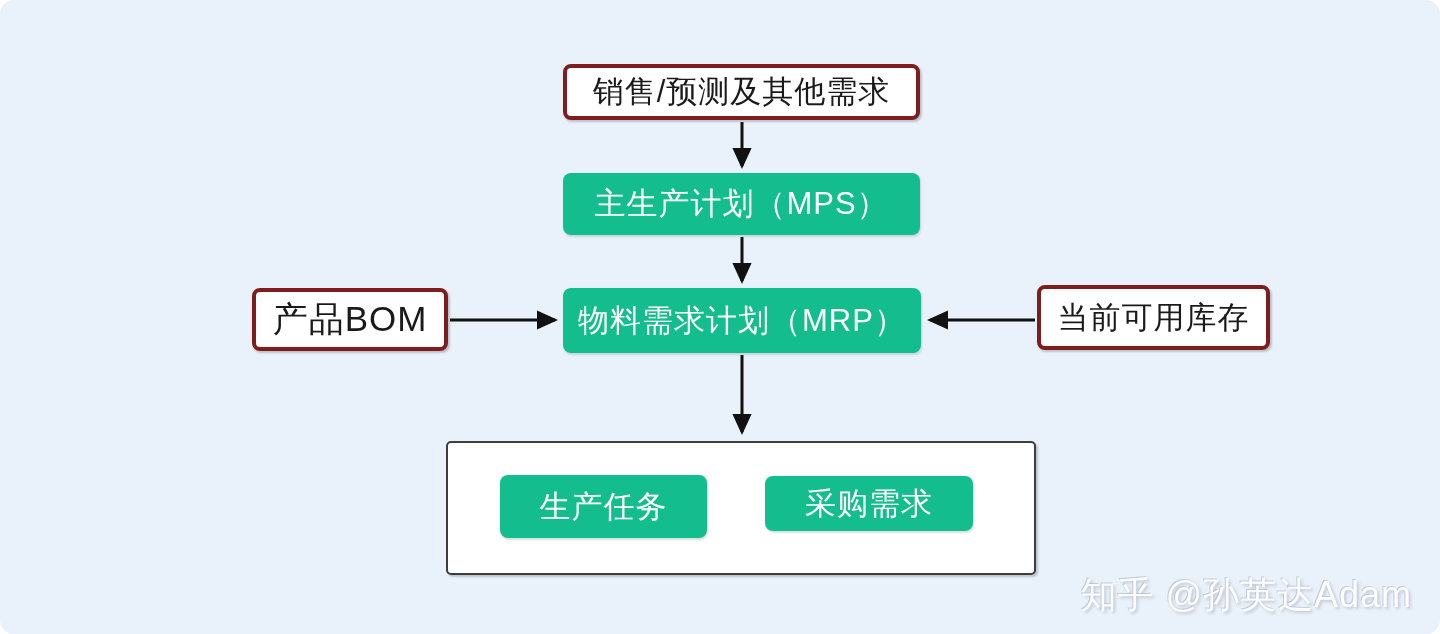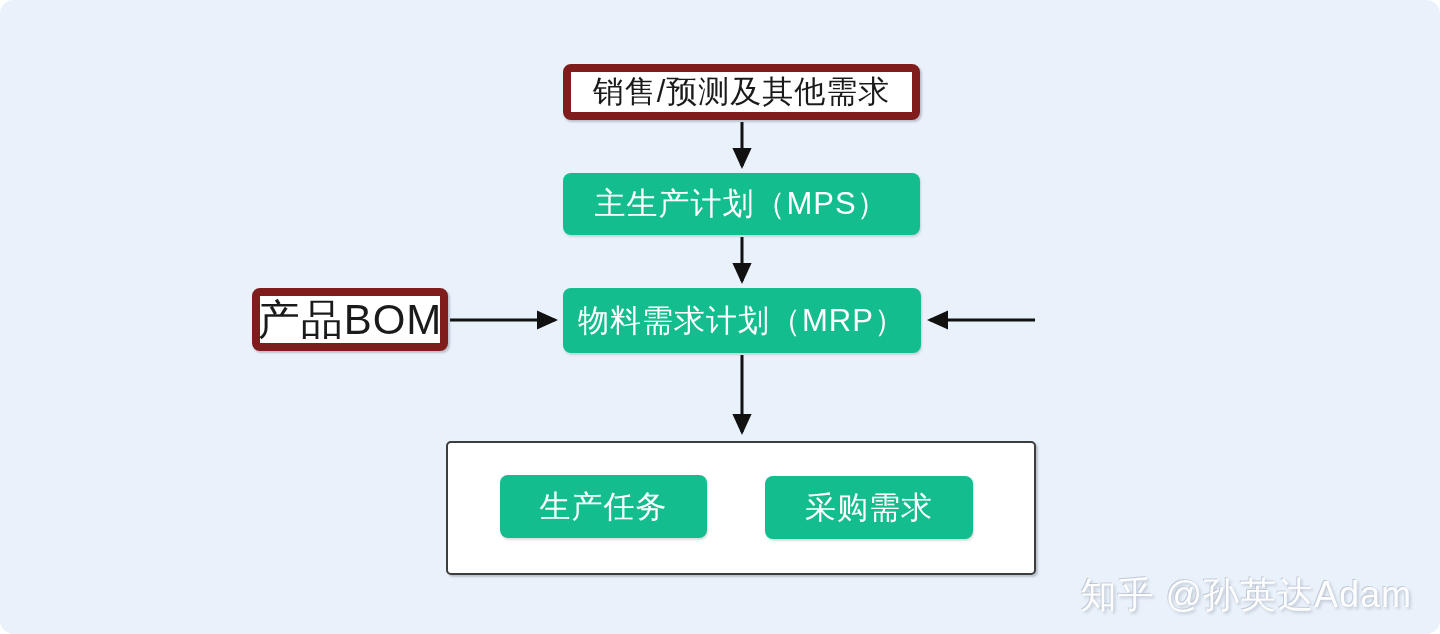--- a/index.html
+++ b/index.html
@@ -35,48 +35,48 @@
     display: flex;
     align-items: center;
     justify-content: center;
     box-sizing: border-box;
     text-align: center;
     letter-spacing: 1px;
     white-space: nowrap;
   }
   .node.white {
     background: #ffffff;
-    border: 8px solid #7f1d1d;
+    border: 4px solid #7f1d1d;
     border-radius: 8px;
     color: #1a1a1a;
     box-shadow: 1.5px 2px 2px rgba(100,110,125,0.35);
   }
   .node.green {
     background: #13bd8d;
     border-radius: 8px;
     color: #ffffff;
     box-shadow: 1px 1.5px 2px rgba(90,140,125,0.25);
   }
   .node-sales      { left: 563px; top: 64px;  width: 357px; height: 56px; font-size: 31px; }
   .node-mps        { left: 563px; top: 173px; width: 357px; height: 62px; font-size: 31px; }
   .node-mrp        { left: 563px; top: 288px; width: 358px; height: 65px; font-size: 31px; }
-  .node-bom        { left: 252px; top: 288px; width: 196px; height: 63px; font-size: 42px; }
+  .node-bom        { left: 252px; top: 288px; width: 196px; height: 63px; font-size: 35px; }
   .node-inventory  { left: 1037px; top: 285px; width: 233px; height: 65px; font-size: 31px; }
   .result-container {
     position: absolute;
     left: 446px; top: 441px;
     width: 590px; height: 134px;
     box-sizing: border-box;
     background: #ffffff;
     border: 2px solid #3d3d3d;
     border-radius: 5px;
     box-shadow: 2px 2px 2px rgba(100,110,125,0.35);
   }
   .node-production { left: 500px; top: 475px; width: 207px; height: 63px; font-size: 31px; }
-  .node-purchase   { left: 765px; top: 476px; width: 208px; height: 63px; font-size: 31px; }
+  .node-purchase   { left: 765px; top: 476px; width: 208px; height: 55px; font-size: 31px; }
   .watermark {
     position: absolute;
     right: 28px;
     top: 571px;
     font-size: 36px;
     letter-spacing: 1px;
     color: rgba(255,255,255,0.96);
     text-shadow: -1px -1px 0 rgba(175,183,197,0.65), 2px 2px 3px rgba(160,170,185,0.55);
     white-space: nowrap;
     user-select: none;
@@ -110,20 +110,23 @@
     </div>
 
     <div class="node green node-mrp">
       <span>物料需求计划（MRP）</span>
     </div>
 
     <div class="node white node-bom">
       <span>产品BOM</span>
     </div>
 
+    <div class="node white node-inventory">
+      <span>当前可用库存</span>
+    </div>
 
     <div class="result-container"></div>
 
     <div class="node green node-production">
       <span>生产任务</span>
     </div>
 
     <div class="node green node-purchase">
       <span>采购需求</span>
     </div>

